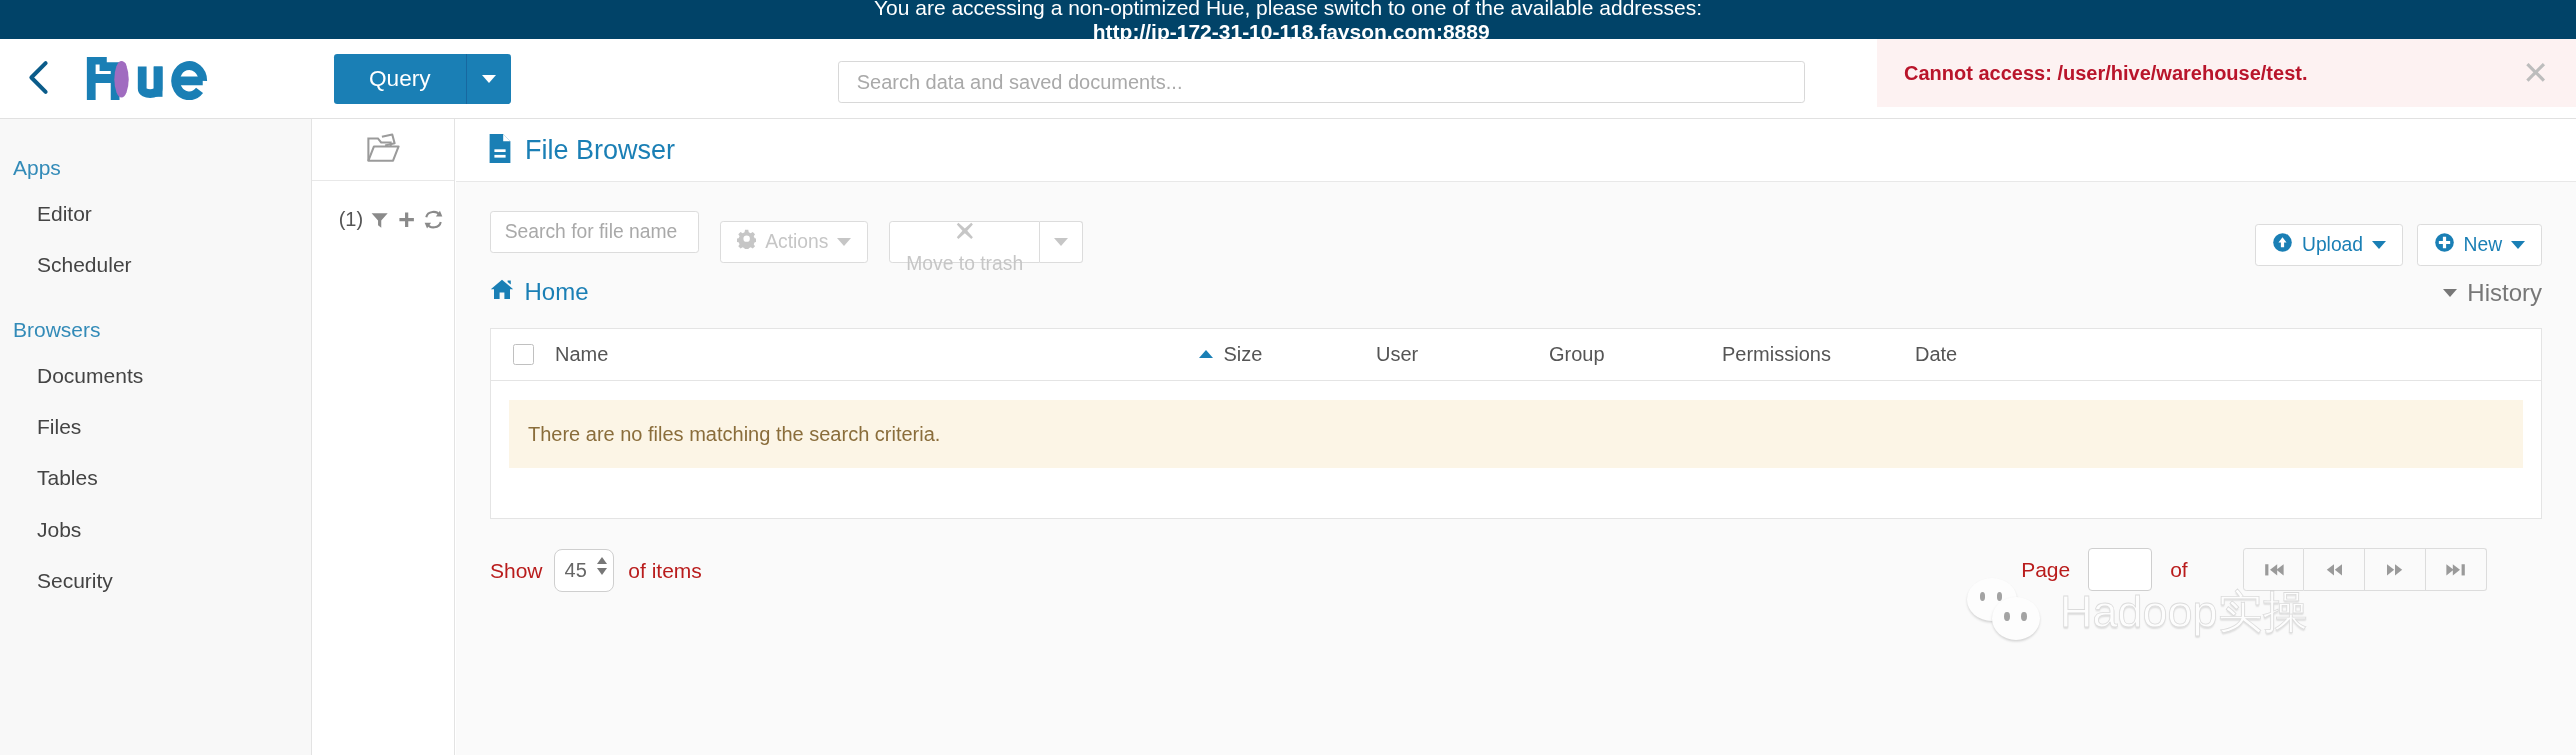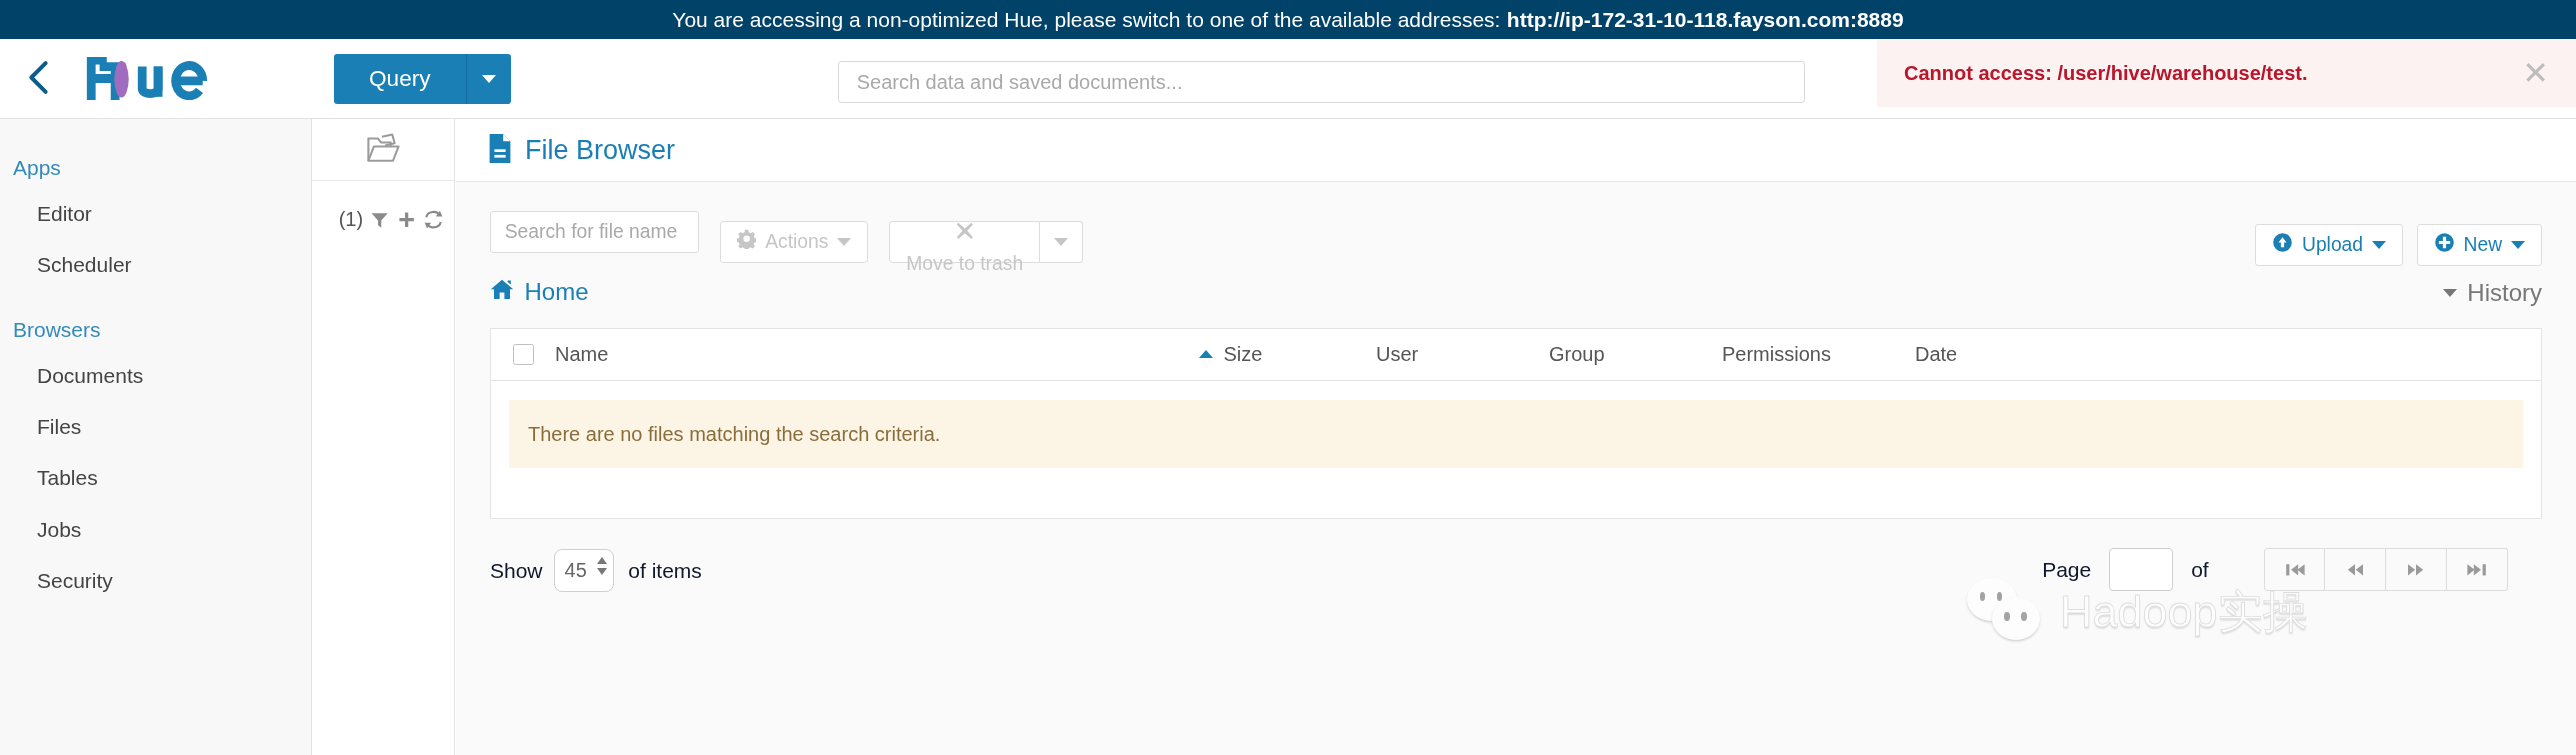--- a/index.html
+++ b/index.html
@@ -11,20 +11,21 @@
   }
 
   
   .notice-bar {
     position: absolute; top: 0; left: 0;
     width: 2576px; height: 39px;
     background: #014368;
     color: #ffffff;
     display: flex; align-items: center; justify-content: center;
     font-size: 21px;
+    flex-direction: column;
   }
   .notice-bar .notice-url { font-weight: bold; margin-left: 6.4px; }
 
   
   .navbar {
     position: absolute; top: 39px; left: 0;
     width: 2576px; height: 80px;
     background: #ffffff;
     border-bottom: 0.8px solid #e1e1e1;
     display: flex; align-items: center;
@@ -225,40 +226,40 @@
   }
   .table-foot { height: 29px; background: #fff; }
 
   
   .pager {
     margin: 14.5px 34px 0 34px;
     height: 74px;
     display: flex; align-items: center;
     position: relative;
   }
-  .pager .lbl { font-size: 21px; color: #0f172a; }
+  .pager .lbl { font-size: 21px; color: #b91c1c; }
   .spinner {
     position: relative; width: 60px; height: 43px; margin: 0 3.2px;
   }
   .spinner input {
     width: 60px; height: 43px;
     border: 0.8px solid #cfcfcf; border-radius: 8px;
     font-size: 20px; color: #666; padding-left: 9.7px;
     background: #fff; font-family: "Liberation Sans", sans-serif;
   }
   .spin-arrows {
     position: absolute; right: 7.2px; top: 8px;
     display: flex; flex-direction: column; gap: 3.2px;
   }
   .spin-up, .spin-dn { width: 0; height: 0;
     border-left: 5.6px solid transparent; border-right: 5.6px solid transparent; }
   .spin-up { border-bottom: 7.2px solid #777; }
   .spin-dn { border-top: 7.2px solid #777; }
   .pager-right {
-    position: absolute; right: 34px; top: 14.5px;
+    position: absolute; right: 55px; top: 14.5px;
     display: flex; align-items: center; gap: 18px;
   }
   .page-input {
     width: 64px; height: 43px;
     border: 0.8px solid #cfcfcf; border-radius: 4px;
     background: #fff; font-size: 20px; padding: 0 8px;
     font-family: "Liberation Sans", sans-serif;
   }
   .nav-group { display: flex; margin-left: 19.3px; }
   .nav-btn {

